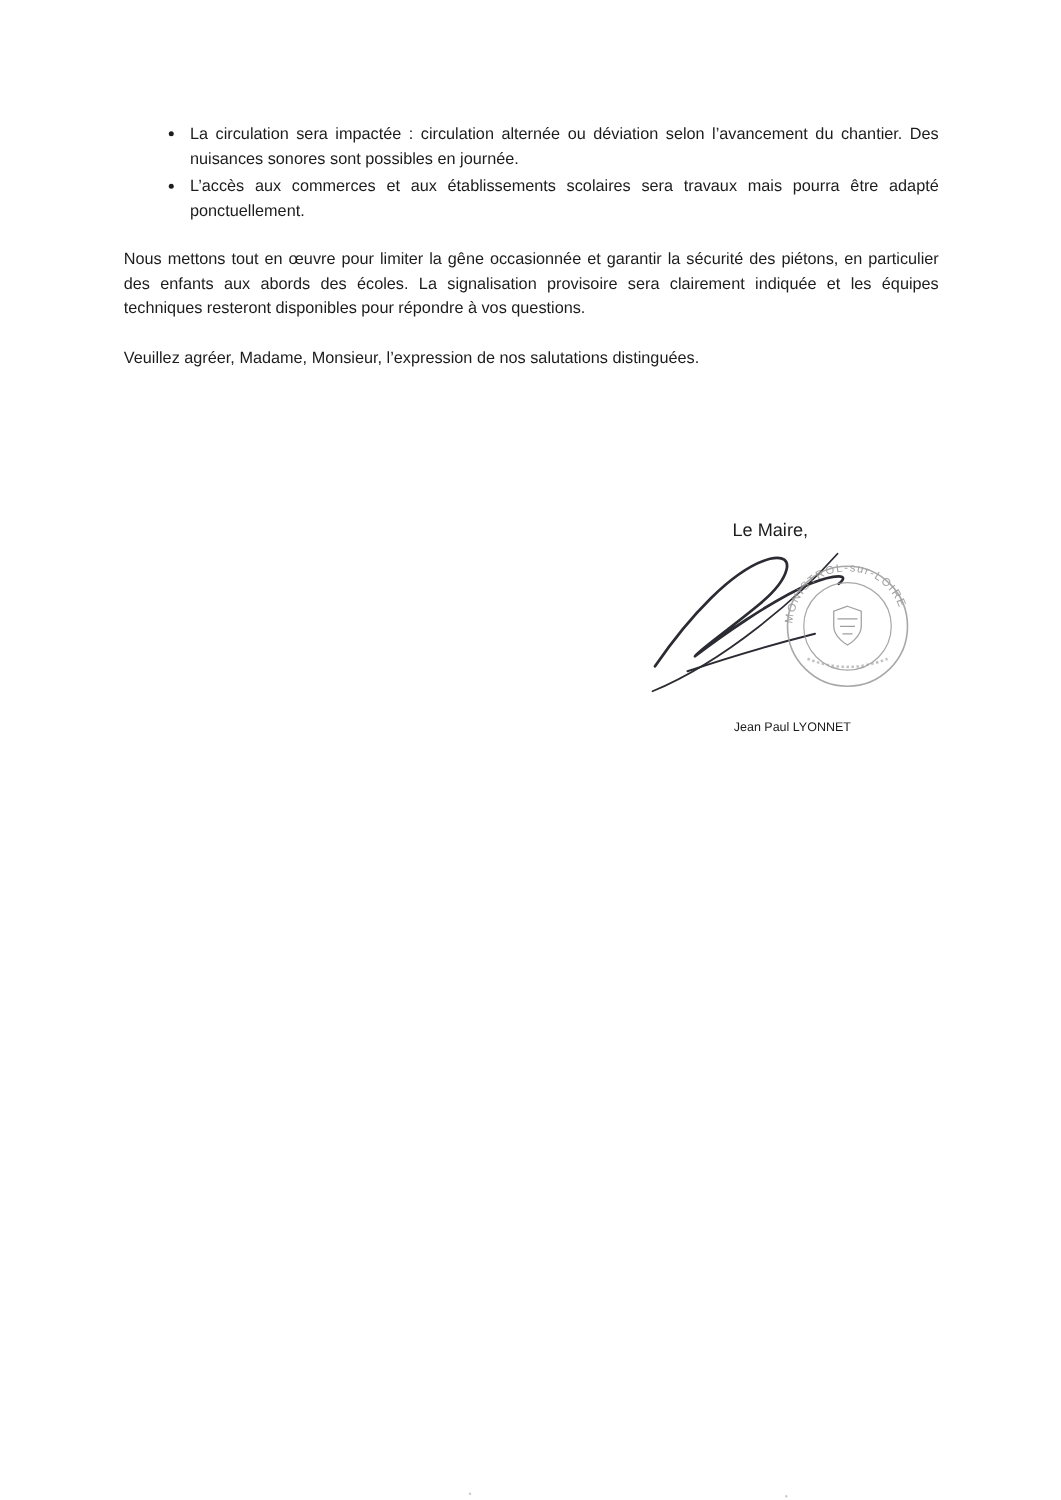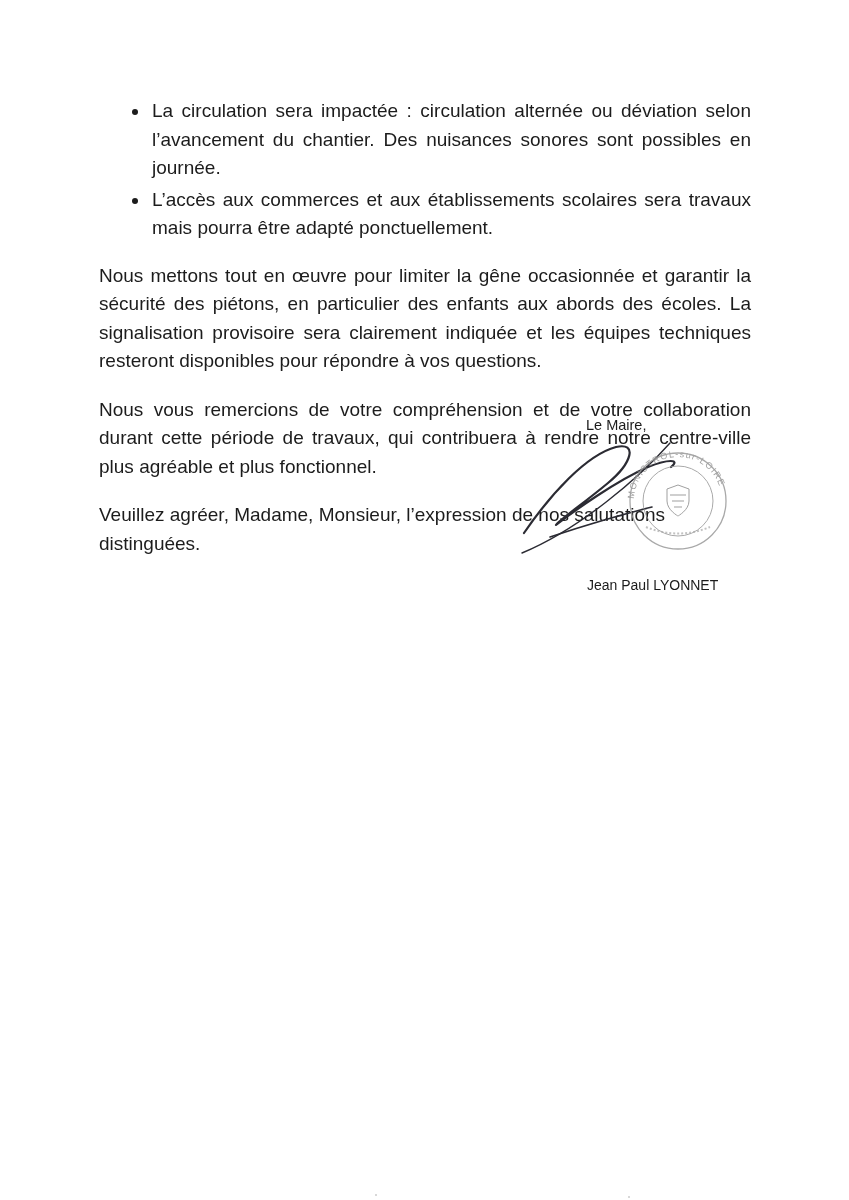--- a/index.html
+++ b/index.html
@@ -15,21 +15,21 @@
     background: #ffffff;
     overflow: hidden;
     font-family: "Liberation Sans", sans-serif;
     color: #1c1c1c;
   }
   .content {
     position: absolute;
     left: 99px;
     top: 97px;
     width: 652px;
-    font-size: 19px;
+    font-size: 13px;
     line-height: 1.5;
   }
   ul.bullets {
     margin: 0 0 19px 0;
     padding: 0 0 0 51px;
     list-style: disc outside;
   }
   ul.bullets li {
     text-align: justify;
     margin: 0 0 3px 0;
@@ -53,21 +53,21 @@
     font-size: 14.5px;
     line-height: 20px;
   }
   .sig-art {
     display: block;
     margin-top: 2px;
   }
   .sig-name {
     margin-left: 67px;
     margin-top: 0;
-    font-size: 14px;
+    font-size: 10px;
   }
   .scan-dot {
     position: absolute;
     width: 2px;
     height: 2px;
     border-radius: 50%;
     background: #9a9a9a;
     opacity: 0.5;
   }
 </style>
@@ -82,21 +82,20 @@
       <li>
         <span>La circulation sera impactée : circulation alternée ou déviation selon l’avancement du chantier. Des nuisances sonores sont possibles en journée.</span>
       </li>
       <li>
         <span>L’accès aux commerces et aux établissements scolaires sera travaux mais pourra être adapté ponctuellement.</span>
       </li>
     </ul>
 
     <p class="para">Nous mettons tout en œuvre pour limiter la gêne occasionnée et garantir la sécurité des piétons, en particulier des enfants aux abords des écoles. La signalisation provisoire sera clairement indiquée et les équipes techniques resteront disponibles pour répondre à vos questions.</p>
 
-    <p class="para">Nous vous remercions de votre compréhension et de votre collaboration durant cette période de travaux, qui contribuera à rendre notre centre-ville plus agréable et plus fonctionnel.</p>
 
     <p class="para closing">Veuillez agréer, Madame, Monsieur, l’expression de nos salutations distinguées.</p>
 
   </div>
 
   <div class="sig-block">
 
     <div class="sig-title">Le Maire,</div>
 
     <svg class="sig-art" width="280" height="140" viewBox="0 0 280 140" aria-hidden="true">

